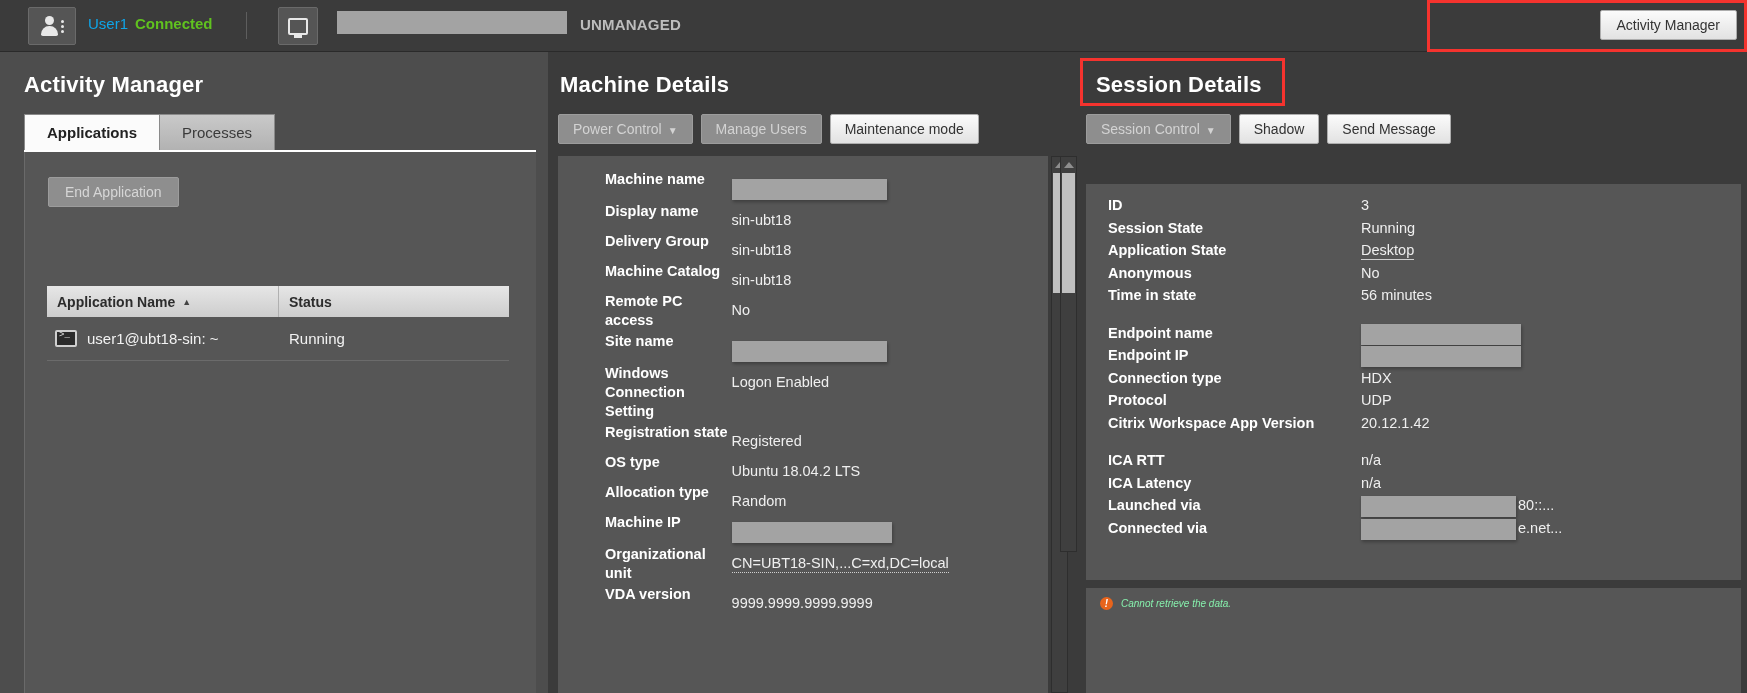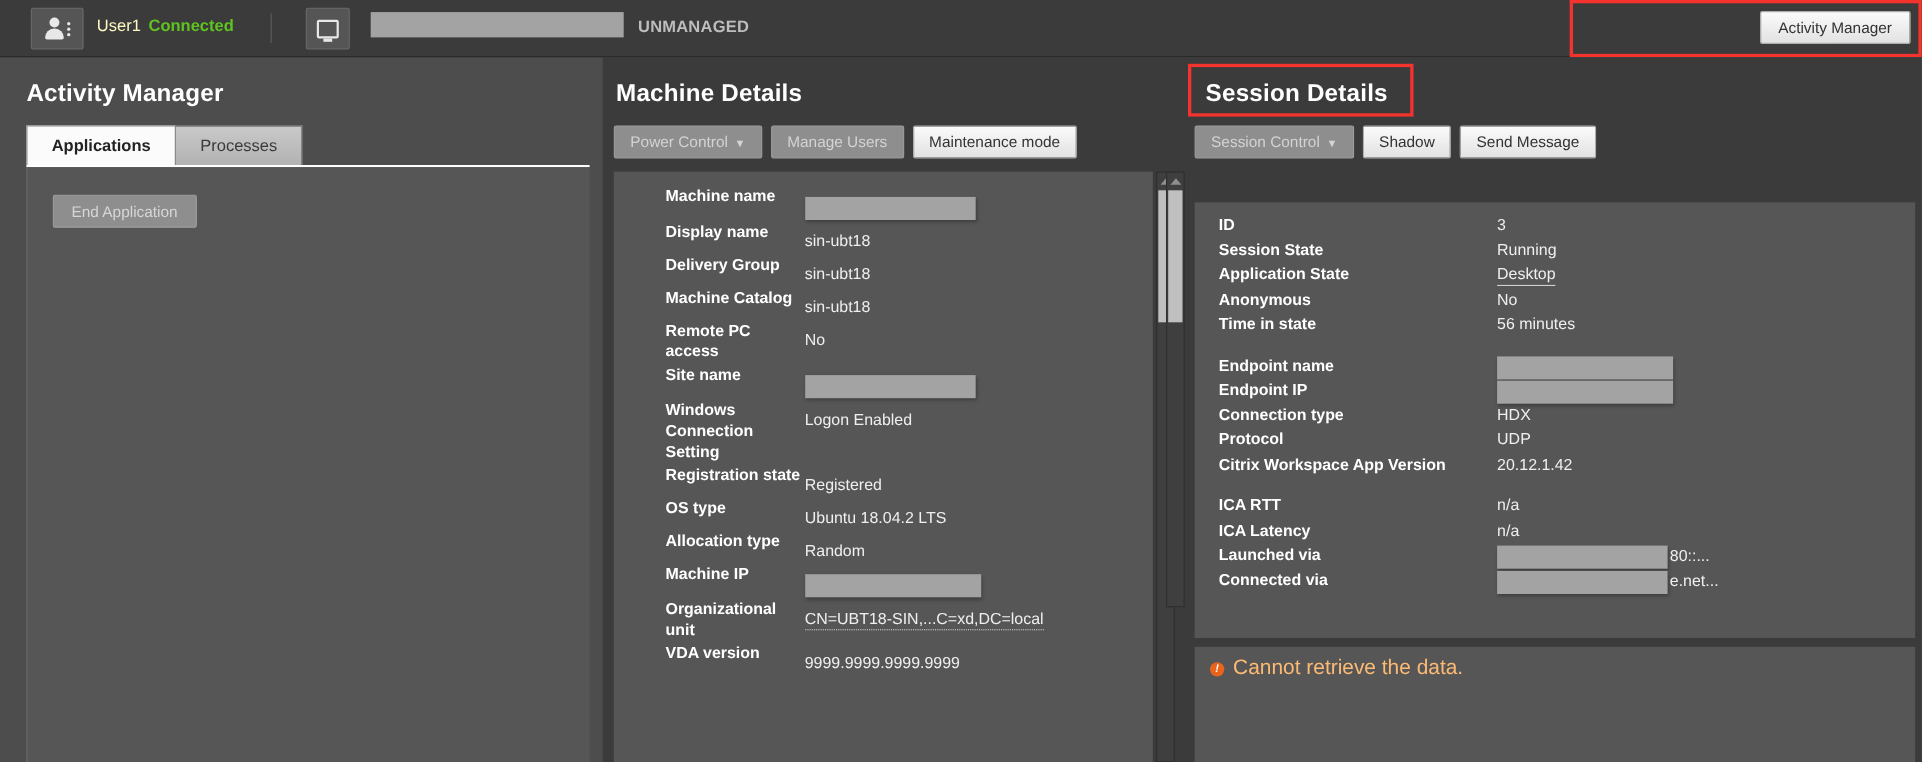--- a/index.html
+++ b/index.html
@@ -31,21 +31,21 @@
   }
   .user-icon .body {
     width: 17px; height: 10px; background: #e8e8e8;
     border-radius: 9px 9px 2px 2px;
   }
   .user-icon .dots { display: flex; flex-direction: column; gap: 2px; }
   .user-icon .dots i { display: block; width: 3px; height: 3px; background: #e8e8e8; border-radius: 50%; }
 
   .user-name {
     position: absolute; left: 88px; top: 15px;
-    font-size: 15px; color: #fef9c3; font-weight: 400;
+    font-size: 15px; color: #0ea5e9; font-weight: 400;
   }
   .user-status {
     position: absolute; left: 135px; top: 15px;
     font-size: 15px; color: #60c21f; font-weight: 700;
   }
   .top-divider {
     position: absolute; left: 246px; top: 12px; width: 1px; height: 27px;
     background: #5e5e5e;
   }
   .machine-tile {
@@ -216,21 +216,21 @@
   .sess-tab-body {
     position: absolute; left: 6px; top: 536px; width: 655px; height: 105px;
     background: #565656;
   }
   .err-msg { position: absolute; left: 14px; top: 9px; display: flex; align-items: center; gap: 8px; }
   .err-icon {
     width: 13px; height: 13px; border-radius: 50%; background: #e8641c;
     display: inline-flex; align-items: center; justify-content: center;
     color: #fff; font-size: 10px; font-weight: 700; font-style: italic; line-height: 13px;
   }
-  .err-text { font-size: 19px; color: #fdba74; }
+  .err-text { font-size: 10px; color: #86efac; font-style: italic; }
 
   
   .cursor { position: absolute; left: 750px; top: 570px; width: 14px; height: 20px; }
 </style>
 </head>
 <body>
 
 <div class="topbar">
   <div class="topbar-inner">
     <div class="user-tile">
@@ -264,20 +264,36 @@
 
   <div class="tabs">
     <div class="tab active">Applications</div>
     <div class="tab inactive">Processes</div>
   </div>
   <div class="tab-underline"></div>
 
   <div class="tab-body">
     <div class="end-app-btn">End Application</div>
 
+    <div class="apps-table">
+      <div class="apps-head">
+        <div class="th-name">
+          <span>Application Name</span>
+          <span class="sort-caret">▲</span>
+        </div>
+        <div class="th-status">Status</div>
+      </div>
+      <div class="apps-row">
+        <div class="cell-name">
+          <span class="term-icon"></span>
+          <span>user1@ubt18-sin: ~</span>
+        </div>
+        <div class="cell-status">Running</div>
+      </div>
+    </div>
   </div>
 </div>
 
 <div class="col col-machine">
   <div class="panel-title" id="machine-title">Machine Details</div>
 
   <div class="detail-buttons" id="machine-buttons">
     <div class="btn dim">
       <span>Power Control</span><span class="caret">▼</span>
     </div>

